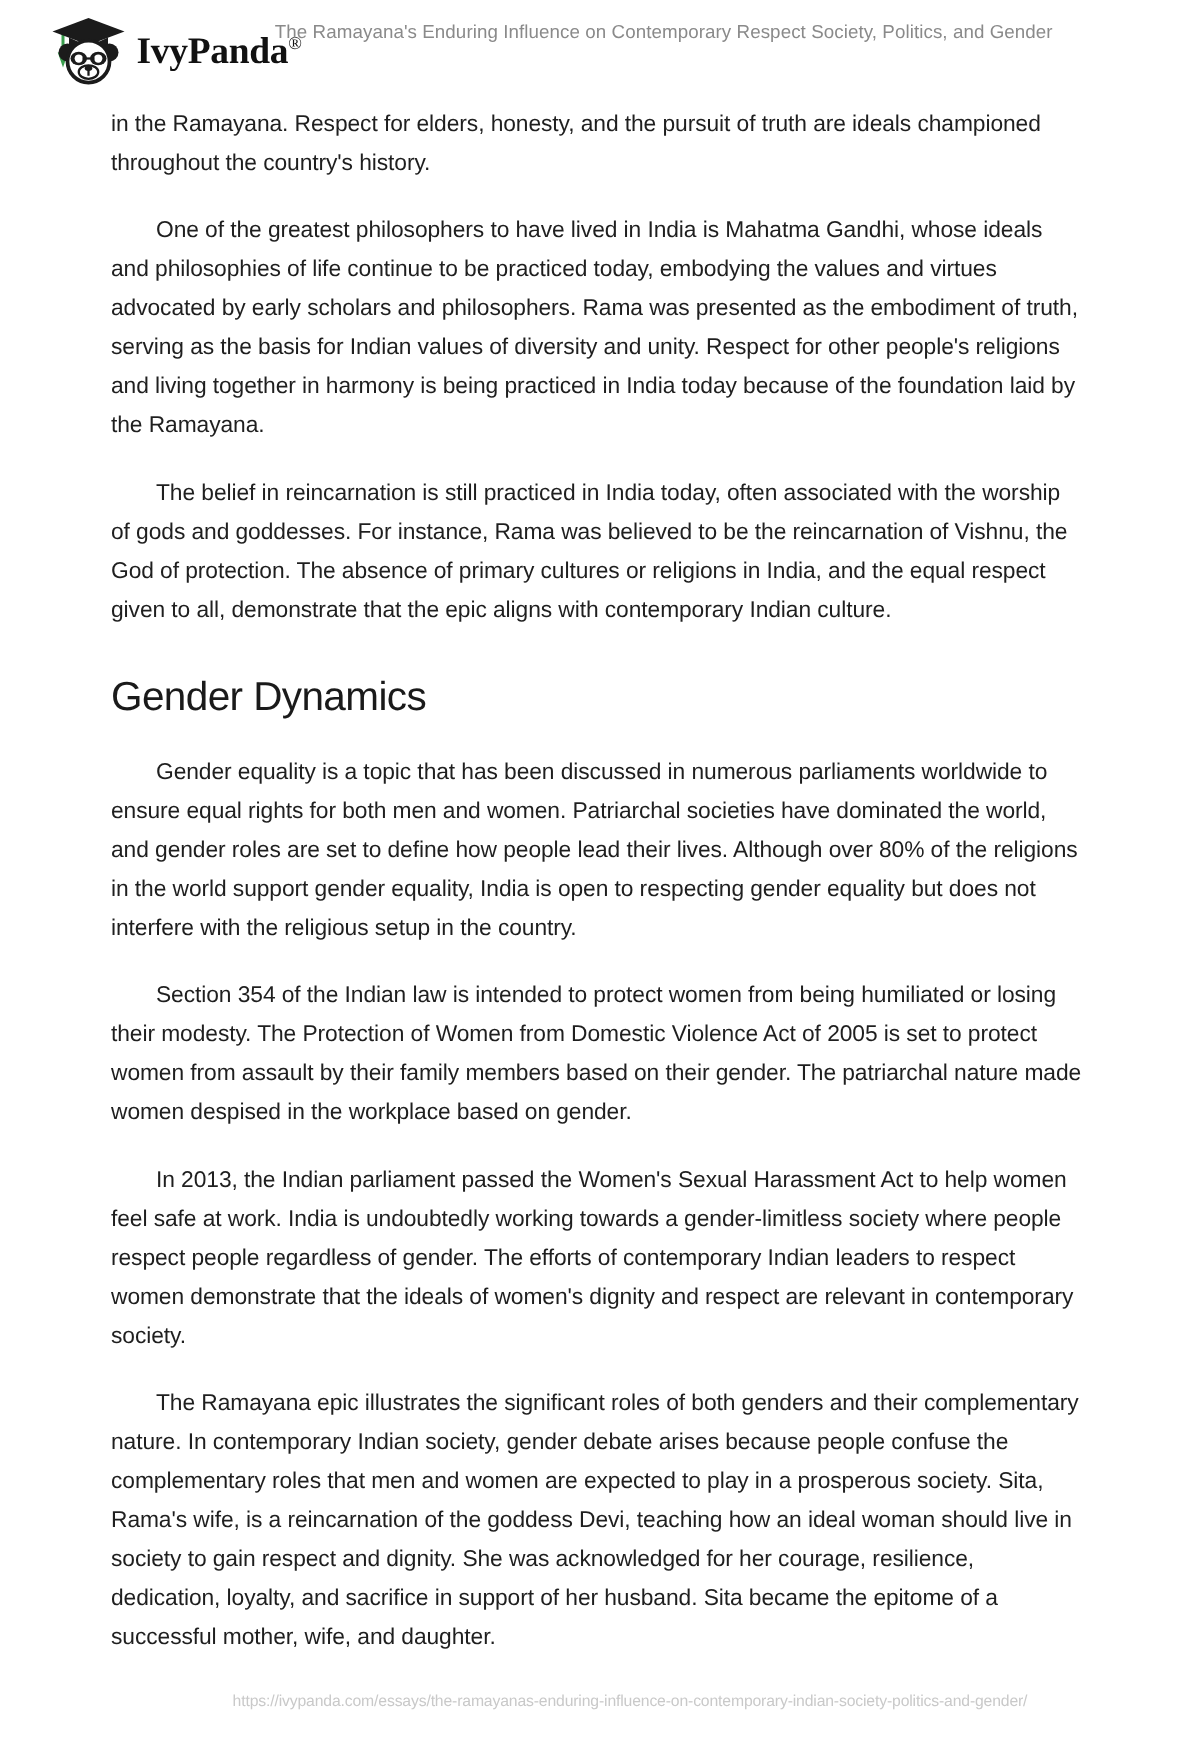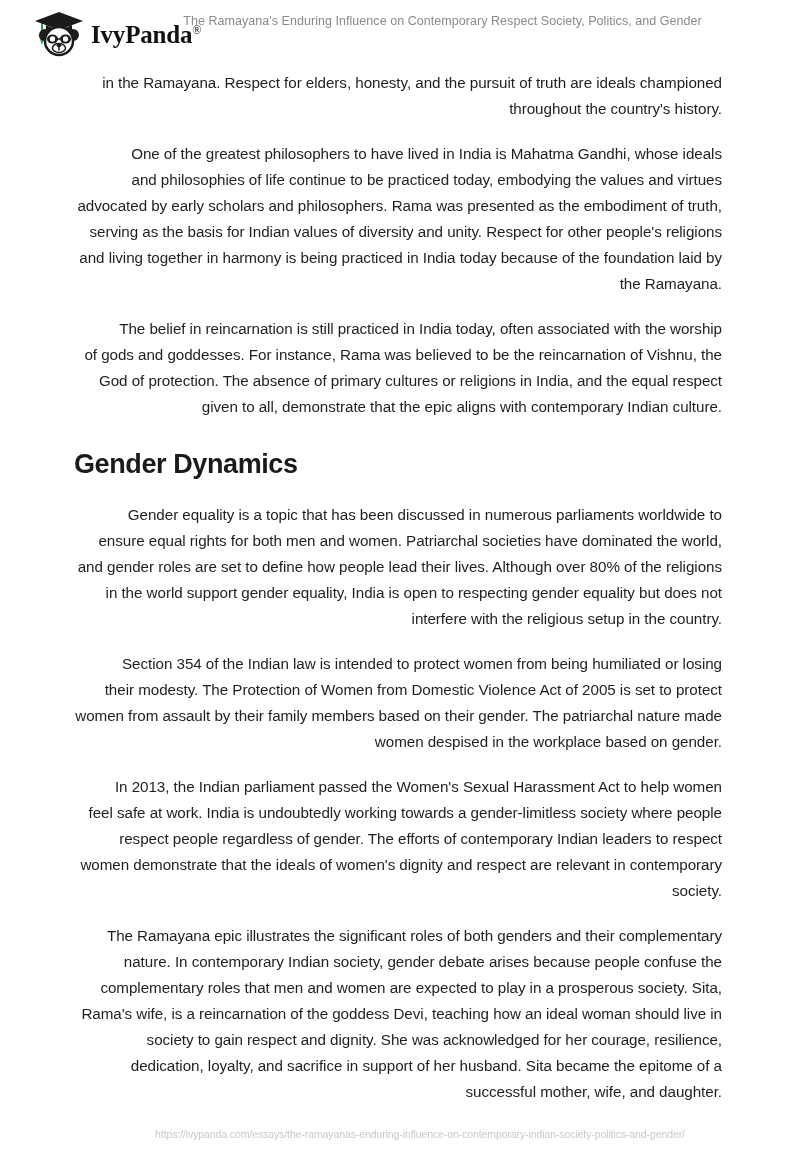--- a/index.html
+++ b/index.html
@@ -76,29 +76,29 @@
     left: 74px;
     top: 70px;
     width: 648px;
   }
   .para {
     font-size: 15.2px;
     line-height: 26px;
     color: #1f1f1f;
     margin: 0 0 19px 0;
     text-indent: 30px;
-    text-align: right;
+    text-align: left;
     letter-spacing: -0.05px;
   }
   .para.no-indent {
     text-indent: 0;
   }
   .section-heading {
     font-size: 27px;
-    font-weight: bold;
+    font-weight: normal;
     line-height: 32px;
     color: #1a1a1a;
     margin: 28px 0 22px 0;
     letter-spacing: -0.4px;
   }
 
   
   .page-footer {
     position: absolute;
     left: 0;

